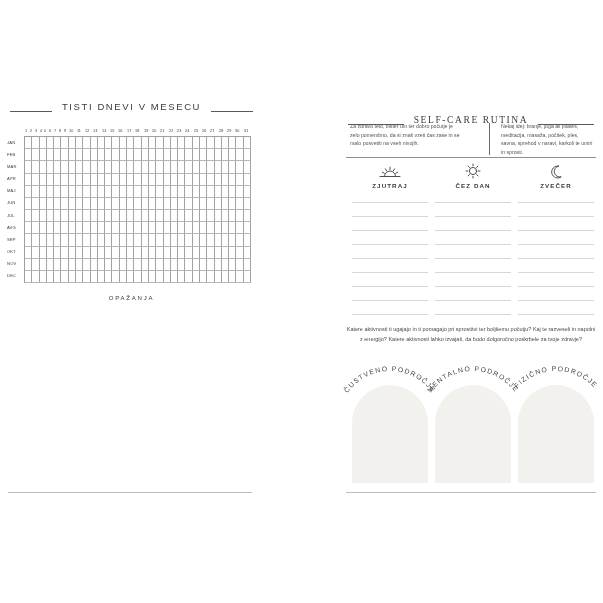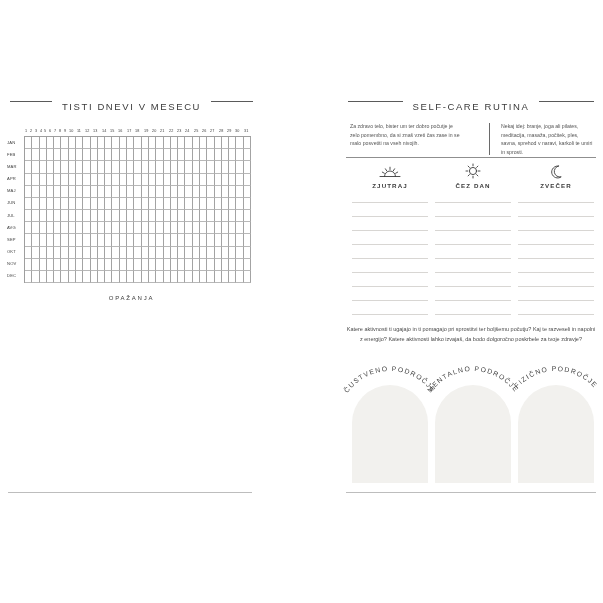--- a/index.html
+++ b/index.html
@@ -1,28 +1,28 @@
 <!DOCTYPE html>
 <html><head>
 <meta charset="utf-8">
 <style>
   * { box-sizing: border-box; margin: 0; padding: 0; }
   html, body { width: 603px; height: 603px; background: #ffffff; }
   body { font-family: "Liberation Sans", sans-serif; color: #3f3f3f; }
   .canvas { position: relative; width: 603px; height: 603px; background: #fff; overflow: hidden; }
 
   
-  .title-row { position: absolute; display: flex; align-items: flex-start; gap: 10px; }
+  .title-row { position: absolute; display: flex; align-items: flex-end; gap: 10px; }
   .title-row .rule { flex: 1; height: 1px; background: #5a5a5a; }
   .page-title { font-size: 9.5px; font-weight: 400; letter-spacing: 1.6px; white-space: nowrap; color: #3b3b3b; }
   .bottom-line { position: absolute; height: 1px; background: #bdbdbd; }
 
   
   #left-title  { left: 10px;  top: 101px; width: 243px; }
-  #right-title { left: 348px; top: 101px; width: 246px; }
+  #right-title { left: 348px; top: 115px; width: 246px; font-family: Liberation Serif, serif; }
 
   #day-numbers { position: absolute; left: 24px; top: 125px; width: 226px; height: 10px;
                  display: grid; grid-template-columns: repeat(31, 1fr); }
   .day-cell { display: flex; align-items: center; justify-content: center; overflow: visible; }
   .day-cell span { font-size: 7.5px; transform: scale(0.5); color: #3b3b3b; }
 
   #month-labels { position: absolute; left: 7px; top: 136px; width: 17px; height: 146px;
                   display: flex; flex-direction: column; }
   .month-label { flex: 1; display: flex; align-items: center; }
   .month-label span { font-size: 7.5px; transform: scale(0.55); transform-origin: left center; letter-spacing: 0.3px; }

